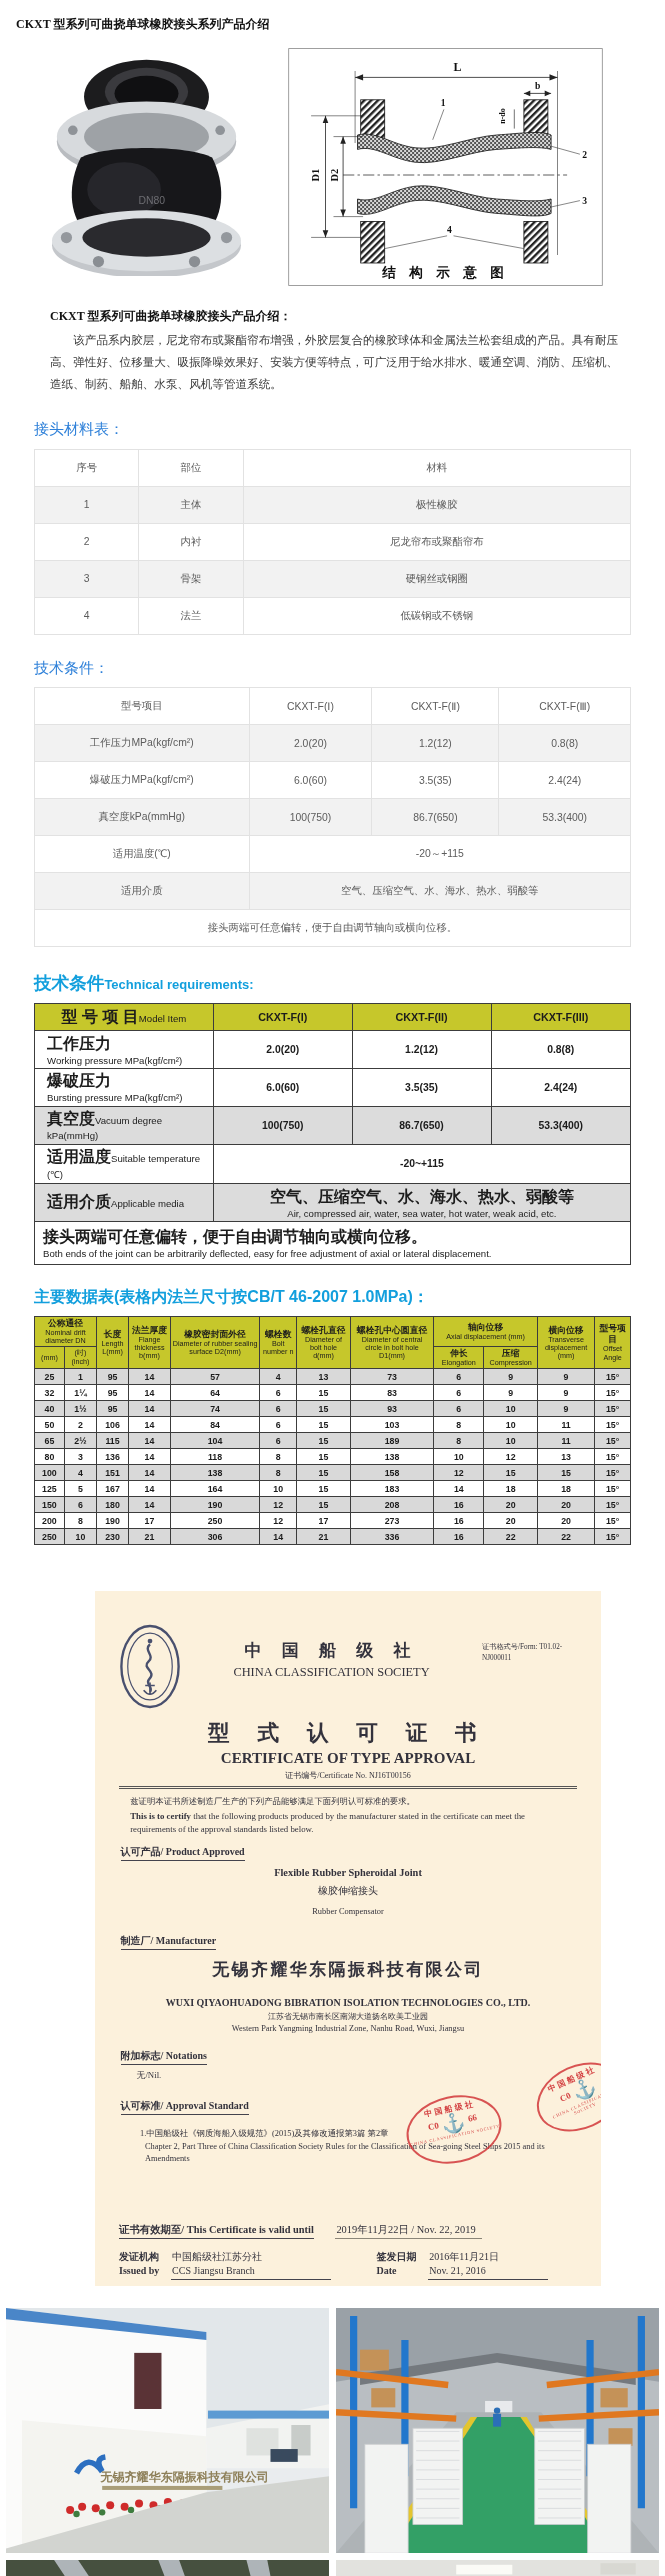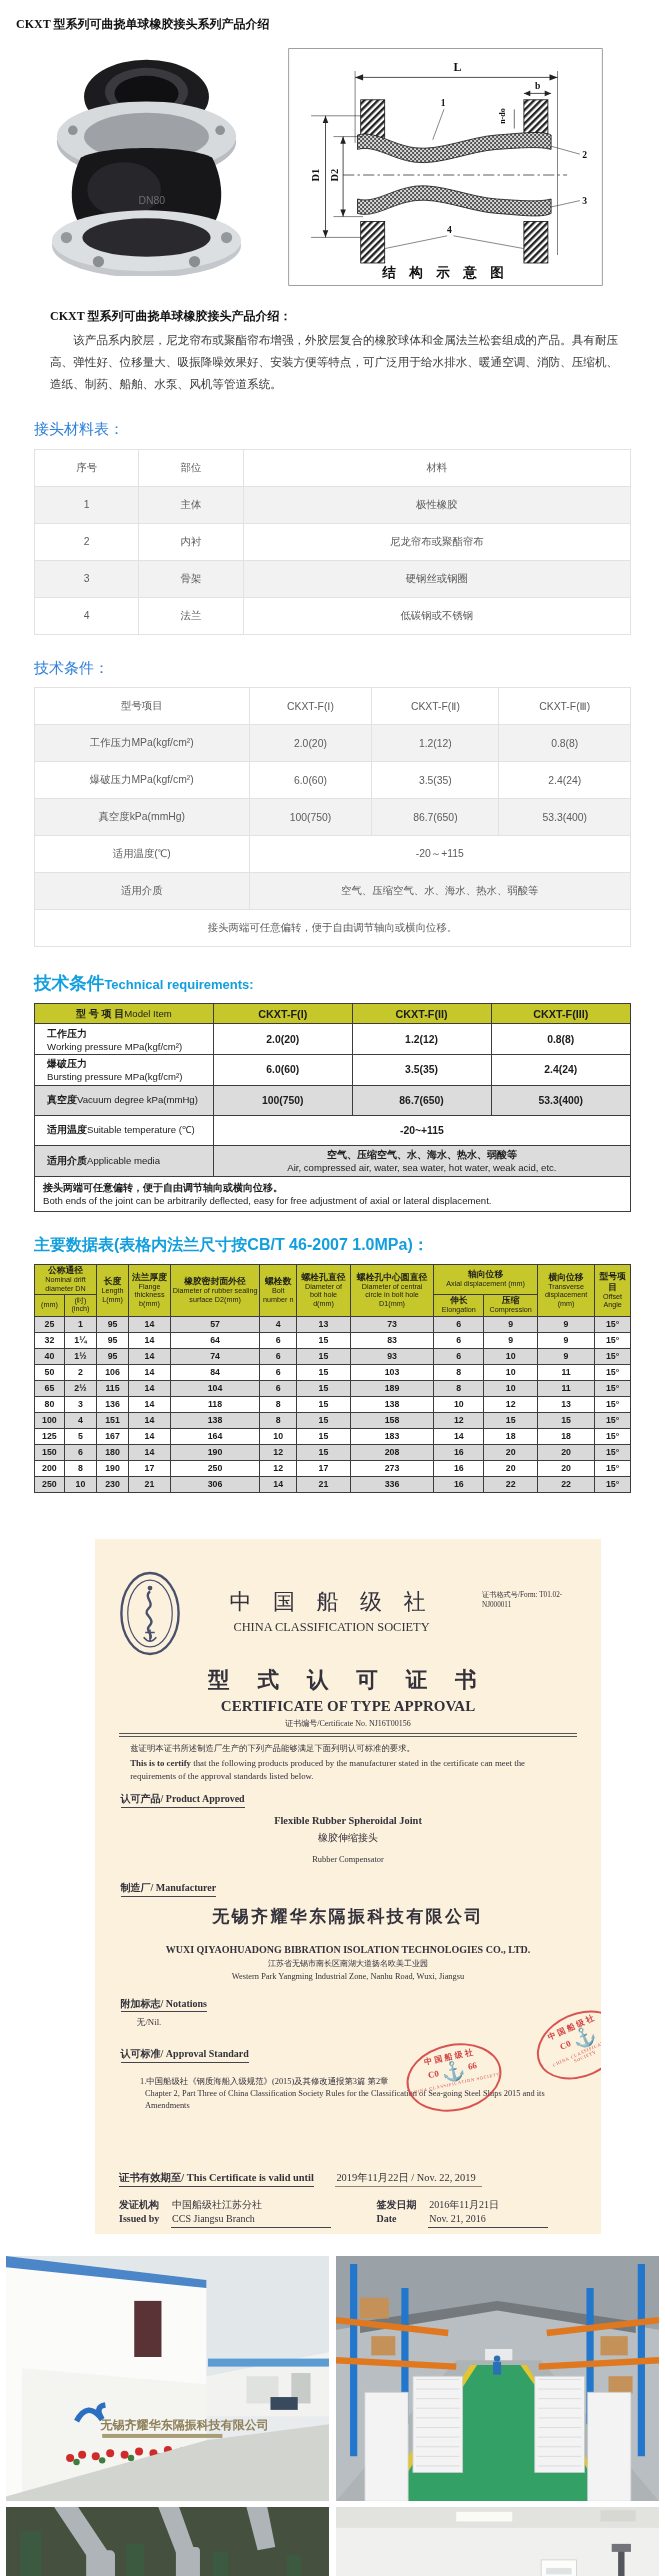--- a/index.html
+++ b/index.html
@@ -40,39 +40,39 @@
   .main-heading-en { font-size:12px; font-weight:bold; color:#129fdd; margin:2.4px 0 8px 0; }
 
   
   table.yellow { width:100%; border-collapse:collapse; margin-top:8px; }
   table.yellow th, table.yellow td { border:0.8px solid #3c3c3c; text-align:center;
      padding:2.4px 4px; color:#1c1c1c; }
   table.yellow th { background:#c6c72b; }
   #tech2-table th { font-size:10.8px; }
   #tech2-table td { font-size:10.4px; font-weight:600; height:30px; }
   #tech2-table td.lbl { text-align:left; padding-left:12px;margin-left:24px; }
-  #tech2-table .cn { font-weight:bold; font-size:10px; }
+  #tech2-table .cn { font-weight:bold; font-size:16px; }
   #tech2-table .en { font-weight:normal; font-size:9.6px; }
   #tech2-table tr.shade { background:#dcdcdc; }
   #tech2-table td.note { text-align:left; font-weight:normal; padding:4.8px 8px; }
 
   #main-table th { padding:0.8px 1.6px; vertical-align:middle; }
   #main-table .cn { font-size:8.8px; font-weight:bold; display:block; line-height:1.25; }
   #main-table .en { font-size:7.2px; font-weight:normal; display:block; line-height:1.15; }
   #main-table td { font-size:8.8px; font-weight:600; height:16px; padding:0.8px 1.6px; }
   #main-table tbody tr:nth-child(odd) { background:#d9d9d9; }
 
   
   .certificate { position:relative; width:506px; margin:46px 0 0 95px; background:#fcf1dc;
      font-family:"Liberation Serif", serif; color:#33323c; padding:27px 24px 17.6px 24px;
      overflow:hidden; height:695px; }
   .cert-header { display:flex; align-items:flex-start; }
   .cert-seal { width:62px; height:87px; flex:none; margin-top:4.8px; }
   .cert-head-center { flex:1; text-align:center; padding-top:21px; }
-  .cert-org-cn { font-size:22px; font-weight:normal; letter-spacing:8px; }
+  .cert-org-cn { font-size:17px; font-weight:bold; letter-spacing:8px; }
   .cert-org-en { font-size:12.4px; margin-top:3.2px; }
   .cert-form { width:95px; flex:none; font-size:7.2px; text-align:left; padding-top:24px; line-height:1.5; }
   .cert-title-cn { text-align:center; font-size:21.6px; font-weight:bold; letter-spacing:11.2px; margin-top:8px; }
   .cert-title-en { text-align:center; font-size:15px; font-weight:bold; margin-top:3.2px; }
   .cert-no { text-align:center; font-size:8px; margin-top:3.2px; }
   .cert-rule { border-top:1.6px solid #555; border-bottom:0.8px solid #555; height:3.2px; margin:4.8px 0 6.4px 0; }
   .cert-certify-cn { font-size:8.4px; margin:1.6px 0 3.2px 11.2px; }
   .cert-certify-en { font-size:8.8px; margin-left:11.2px; line-height:1.45; width:433px; }
   .cert-section { font-size:10px; font-weight:bold; border-bottom:0.8px solid #44434d;
      display:inline-block; margin:9.6px 0 0 1.6px; padding-bottom:0.8px; }

